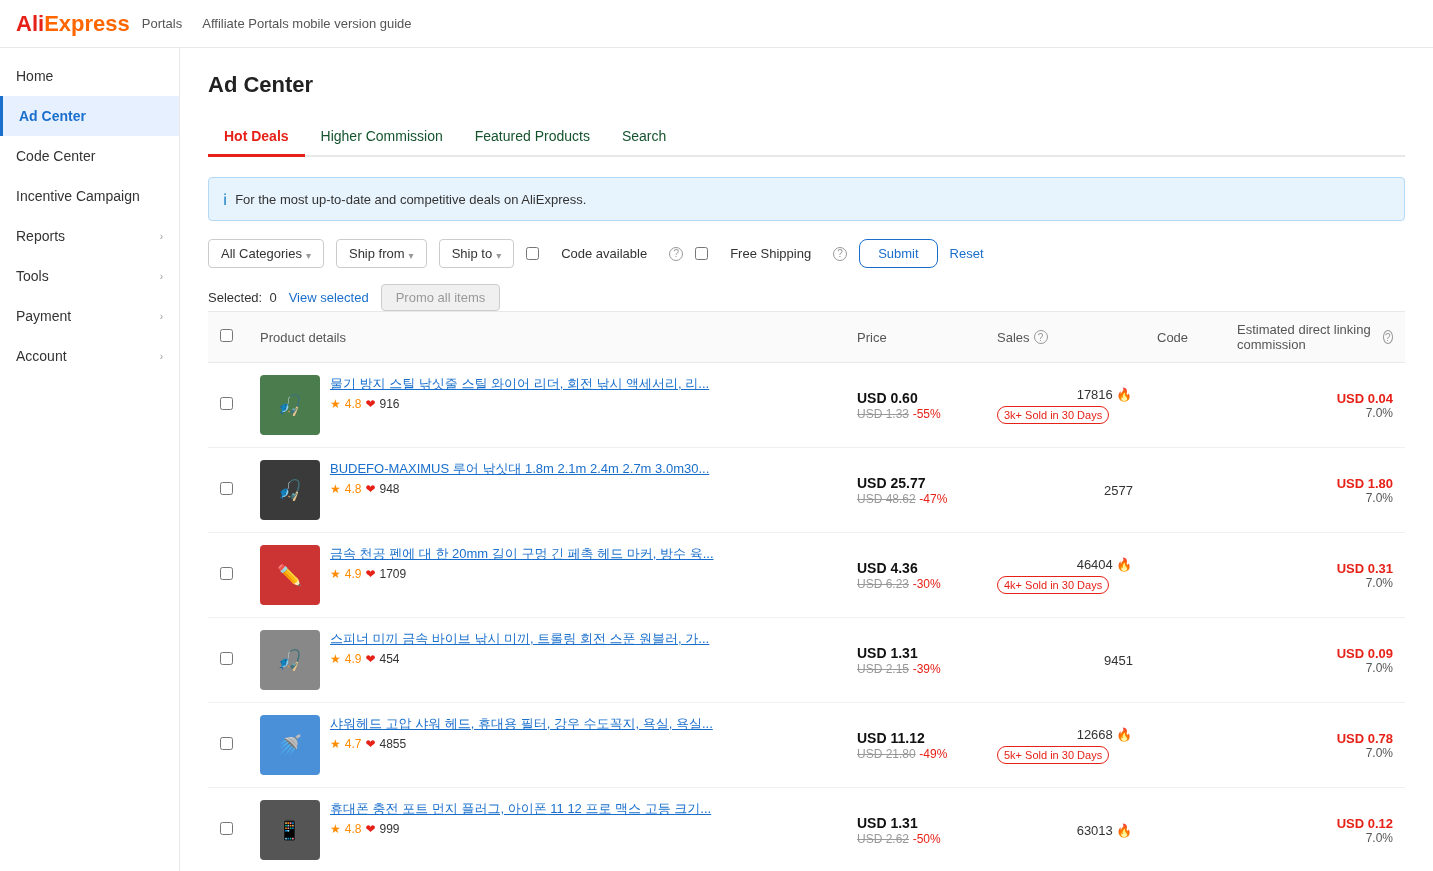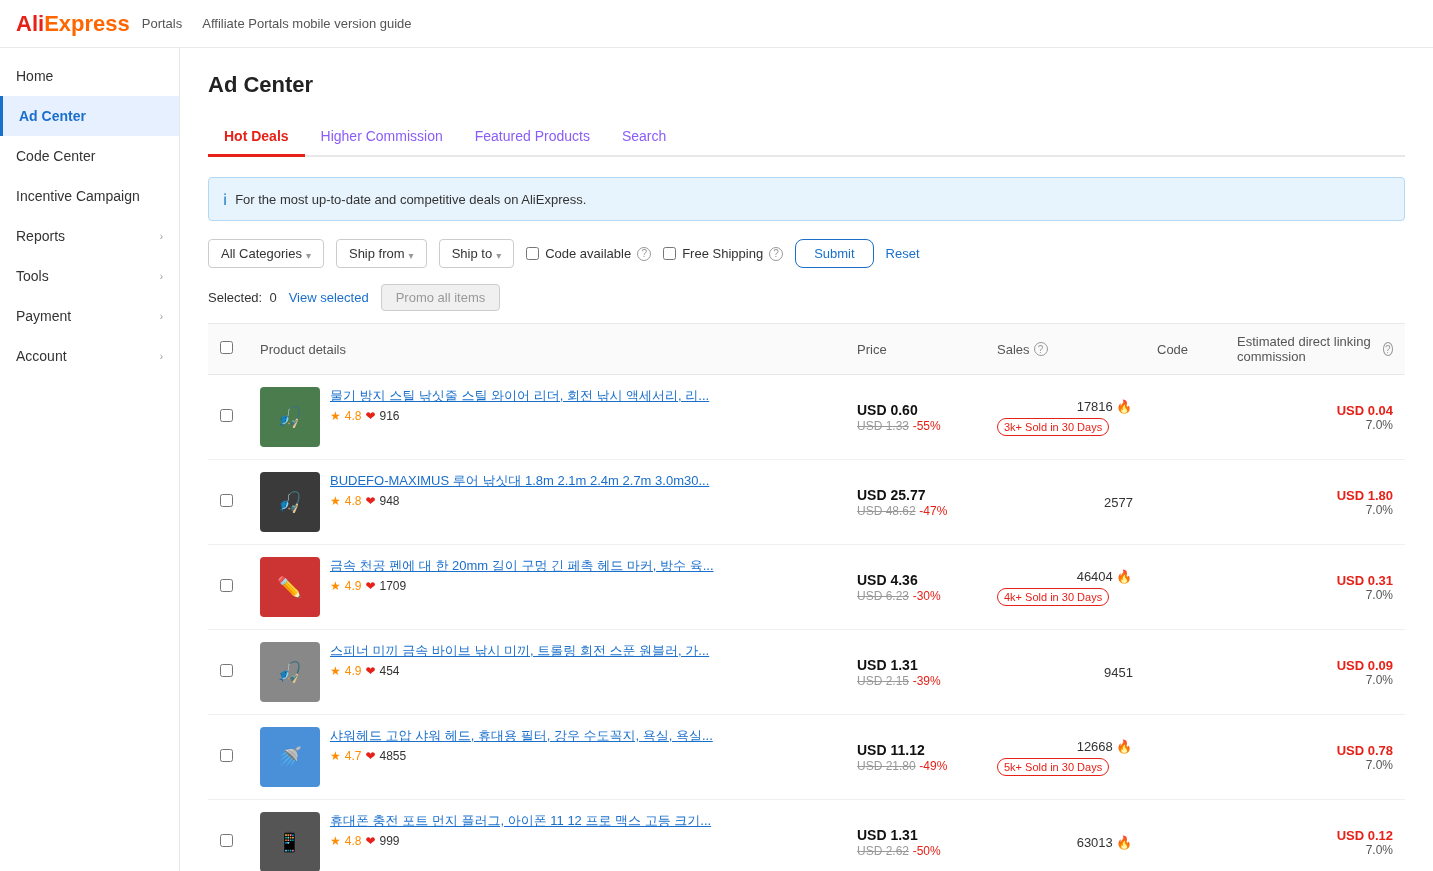--- a/index.html
+++ b/index.html
@@ -64,21 +64,21 @@
     .tabs {
       display: flex;
       gap: 0;
       border-bottom: 2px solid #e8e8e8;
       margin-bottom: 20px;
     }
     .tab {
       padding: 10px 16px;
       cursor: pointer;
       font-size: 14px;
-      color: #8b5cf6;
+      color: #14532d;
       border-bottom: 3px solid transparent;
       margin-bottom: -2px;
     }
     .tab.active {
       color: #e62117;
       border-bottom: 3px solid #e62117;
       font-weight: bold;
     }
 
     
@@ -113,21 +113,21 @@
       padding: 6px 12px;
       font-size: 13px;
       background: #fff;
       cursor: pointer;
       color: #333;
     }
     .filter-select .chevron { font-size: 10px; color: #999; }
     .filter-checkbox {
       display: flex;
       align-items: center;
-      gap: 6px;
+      gap: 22px;
       font-size: 13px;
       color: #333;
       cursor: pointer;
     }
     .filter-checkbox input { cursor: pointer; }
     .help-icon {
       display: inline-flex;
       align-items: center;
       justify-content: center;
       width: 14px;
@@ -153,21 +153,20 @@
       color: #1a6fcc;
       cursor: pointer;
       font-size: 13px;
     }
 
     
     .selected-bar {
       display: flex;
       align-items: center;
       gap: 12px;
-      margin-bottom: 12px;
       font-size: 13px;
     }
     .selected-bar .count { color: #333; }
     .selected-bar .view-selected { color: #1a6fcc; cursor: pointer; text-decoration: none; }
     .btn-promo {
       background: #f0f0f0;
       border: 1px solid #ccc;
       color: #999;
       padding: 5px 14px;
       border-radius: 4px;

